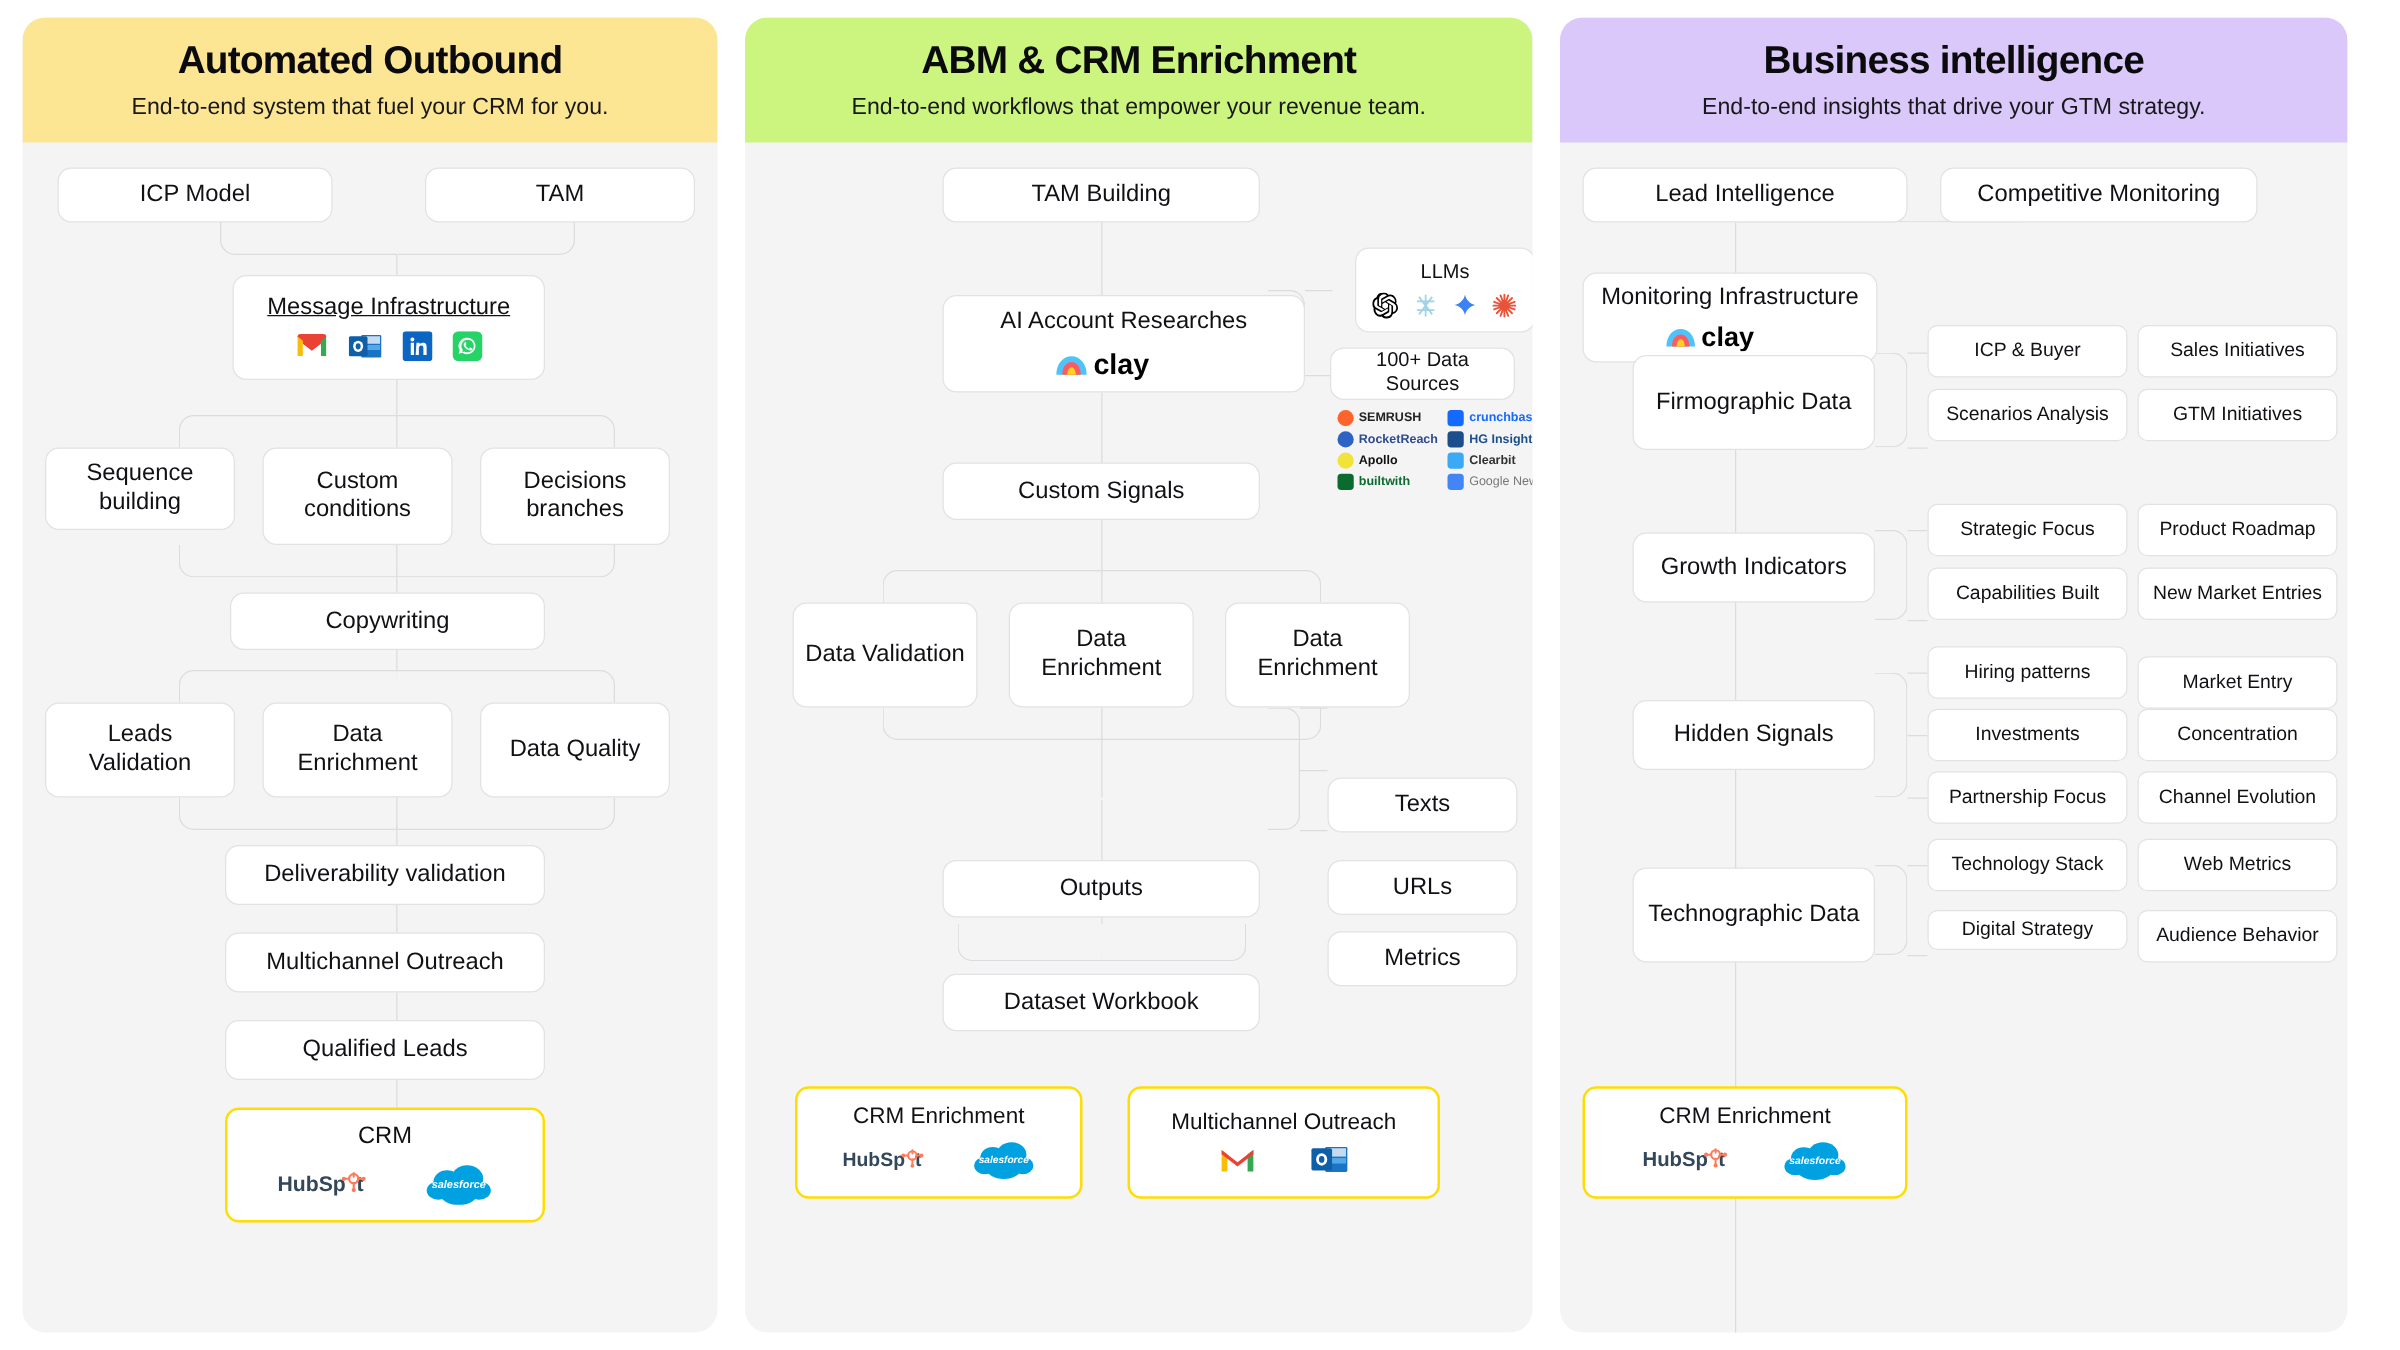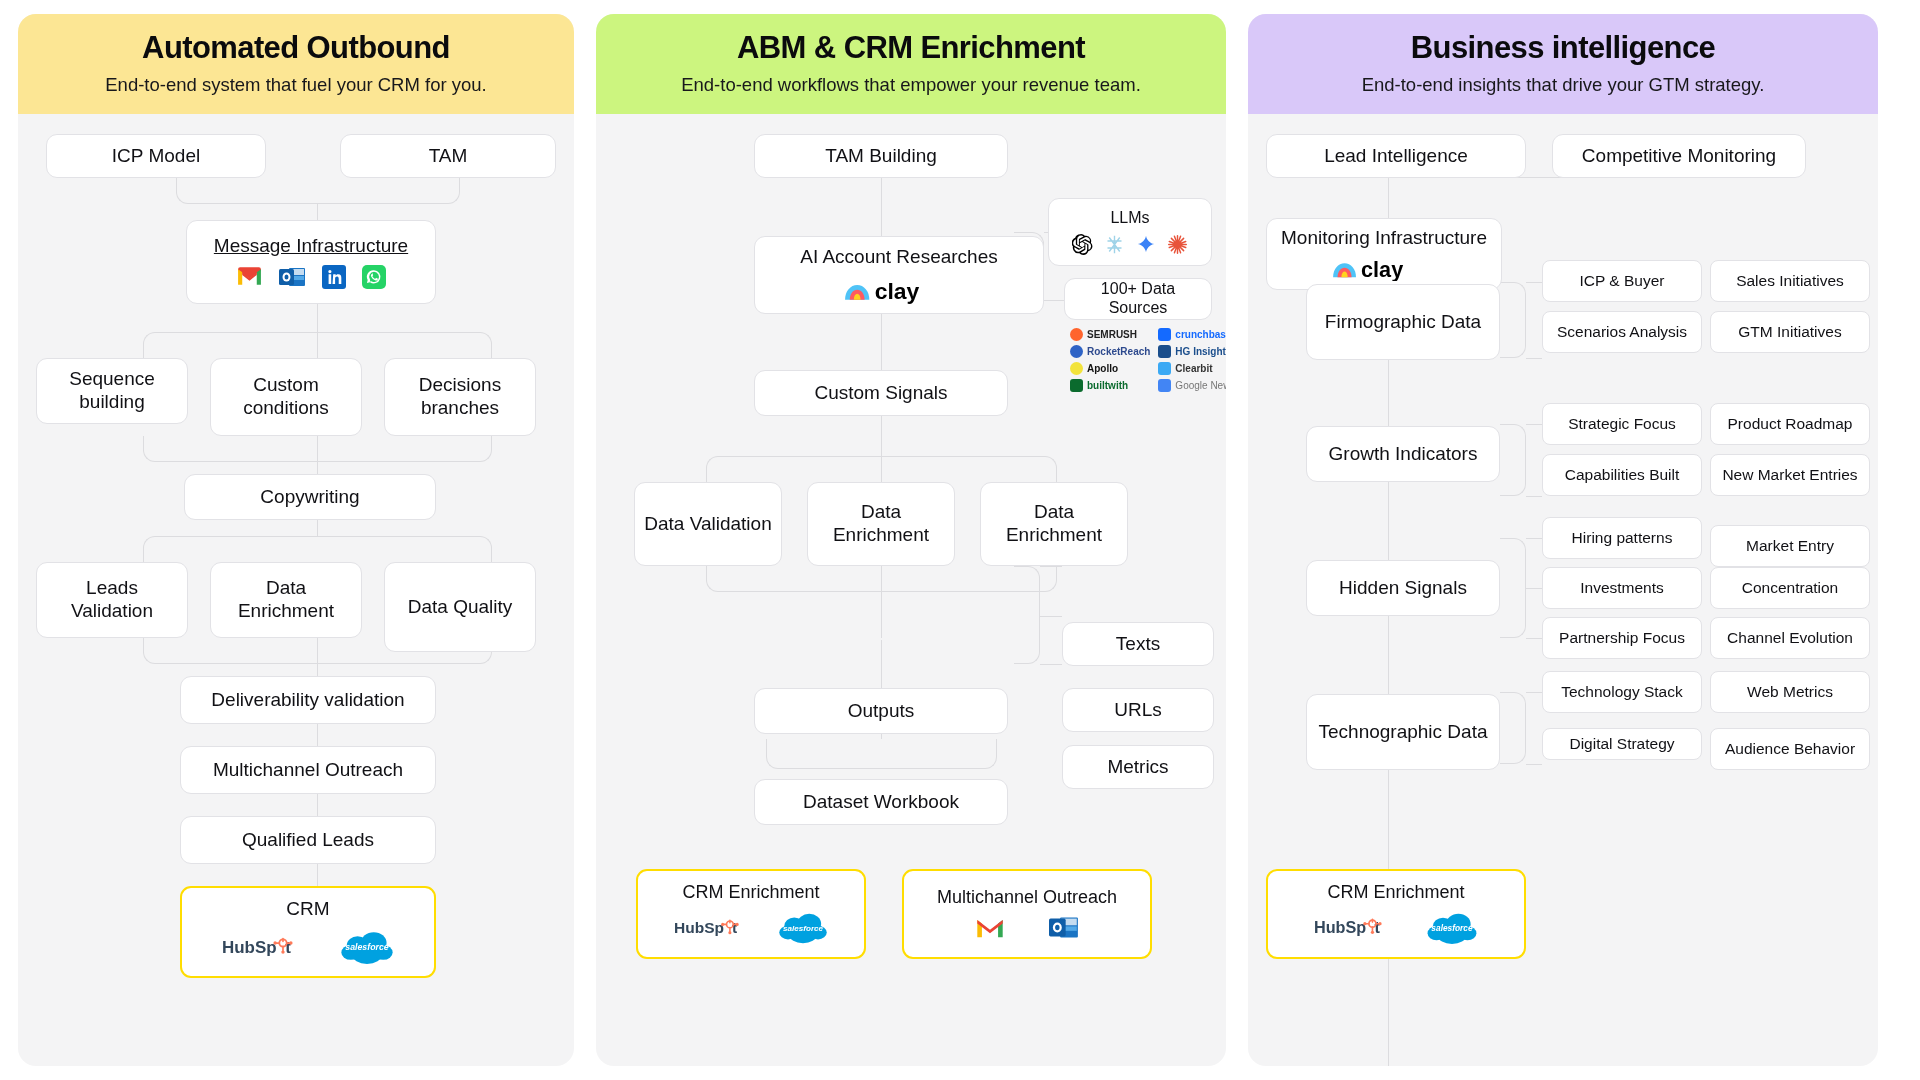--- a/index.html
+++ b/index.html
@@ -209,21 +209,21 @@
       <div class="node" style="left:166px;top:360px;width:252px;height:46px;">
         <span class="label">Copywriting</span>
       </div>
 
       <div class="node" style="left:18px;top:448px;width:152px;height:76px;">
         <span class="label">Leads Validation</span>
       </div>
       <div class="node" style="left:192px;top:448px;width:152px;height:76px;">
         <span class="label">Data Enrichment</span>
       </div>
-      <div class="node" style="left:366px;top:448px;width:152px;height:90px;">
+      <div class="node" style="left:366px;top:448px;width:152px;height:76px;">
         <span class="label">Data Quality</span>
       </div>
 
       <div class="node" style="left:162px;top:562px;width:256px;height:48px;">
         <span class="label">Deliverability validation</span>
       </div>
       <div class="node" style="left:162px;top:632px;width:256px;height:48px;">
         <span class="label">Multichannel Outreach</span>
       </div>
       <div class="node" style="left:162px;top:702px;width:256px;height:48px;">
@@ -310,21 +310,21 @@
                   <path d="M6 38c0-13 8-22 18-22s18 9 18 22z" fill="#4FC3F7"></path>
                   <path d="M13 38c0-9 5-15 11-15s11 6 11 15z" fill="#FF5A5F"></path>
                   <path d="M19 38c0-6 2.5-9 5-9s5 3 5 9z" fill="#FFD21E"></path>
                 </g>
               <text x="50" y="37" font-family="Liberation Sans, sans-serif" font-size="34" font-weight="700" fill="#000">clay</text>
             </svg>
           </span>
         </div>
       </div>
 
-      <div class="node" style="left:452px;top:84px;width:164px;height:68px;">
+      <div class="node" style="left:488px;top:84px;width:144px;height:68px;">
         <span class="label small" style="font-size:16px;">LLMs</span>
         <div class="logos" style="gap:11px;margin-top:6px;">
           <span class="ico">
             <svg width="21" height="21" viewBox="0 0 24 24">
                 <path fill="#000" d="M21.6 9.9a5.9 5.9 0 00-.5-4.9 6 6 0 00-6.4-2.9A6 6 0 009.3.2a6 6 0 00-5.7 4.1A5.9 5.9 0 00.4 7.2a6 6 0 00.7 7A5.9 5.9 0 002 19a6 6 0 006.4 2.9 5.9 5.9 0 004.5 2 6 6 0 005.7-4.2 5.9 5.9 0 003.9-2.8 6 6 0 00-.9-7zM12.9 22a4.4 4.4 0 01-2.8-1h.1l4.7-2.7a.8.8 0 00.4-.7v-6.6l2 1.2v5.5a4.5 4.5 0 01-4.4 4.3zM3.3 18a4.4 4.4 0 01-.5-3v.2l4.7 2.7c.2.1.5.1.8 0l5.7-3.3v2.3l-4.8 2.8A4.5 4.5 0 013.3 18zM2.1 8a4.4 4.4 0 012.3-2v5.6c0 .3.1.6.4.7l5.7 3.3-2 1.1-4.8-2.7A4.5 4.5 0 012.1 8zm16.3 3.8L12.7 8.5l2-1.1 4.8 2.7a4.4 4.4 0 01-.7 8v-5.6a.8.8 0 00-.4-.7zm2-3-.2-.1-4.7-2.8a.8.8 0 00-.8 0L9 9.2V6.9l4.8-2.7a4.4 4.4 0 016.6 4.6zM7.9 12.9l-2-1.1V6.2a4.4 4.4 0 017.3-3.4h-.1L8.3 5.5a.8.8 0 00-.4.7zm1.1-2.4L11.6 9l2.6 1.5v3L11.6 15 9 13.5z"></path>
               </svg>
           </span>
           <span class="ico">
             <svg width="21" height="21" viewBox="0 0 24 24">
                 <g stroke="#9FD3E8" stroke-width="1.6" fill="none">

